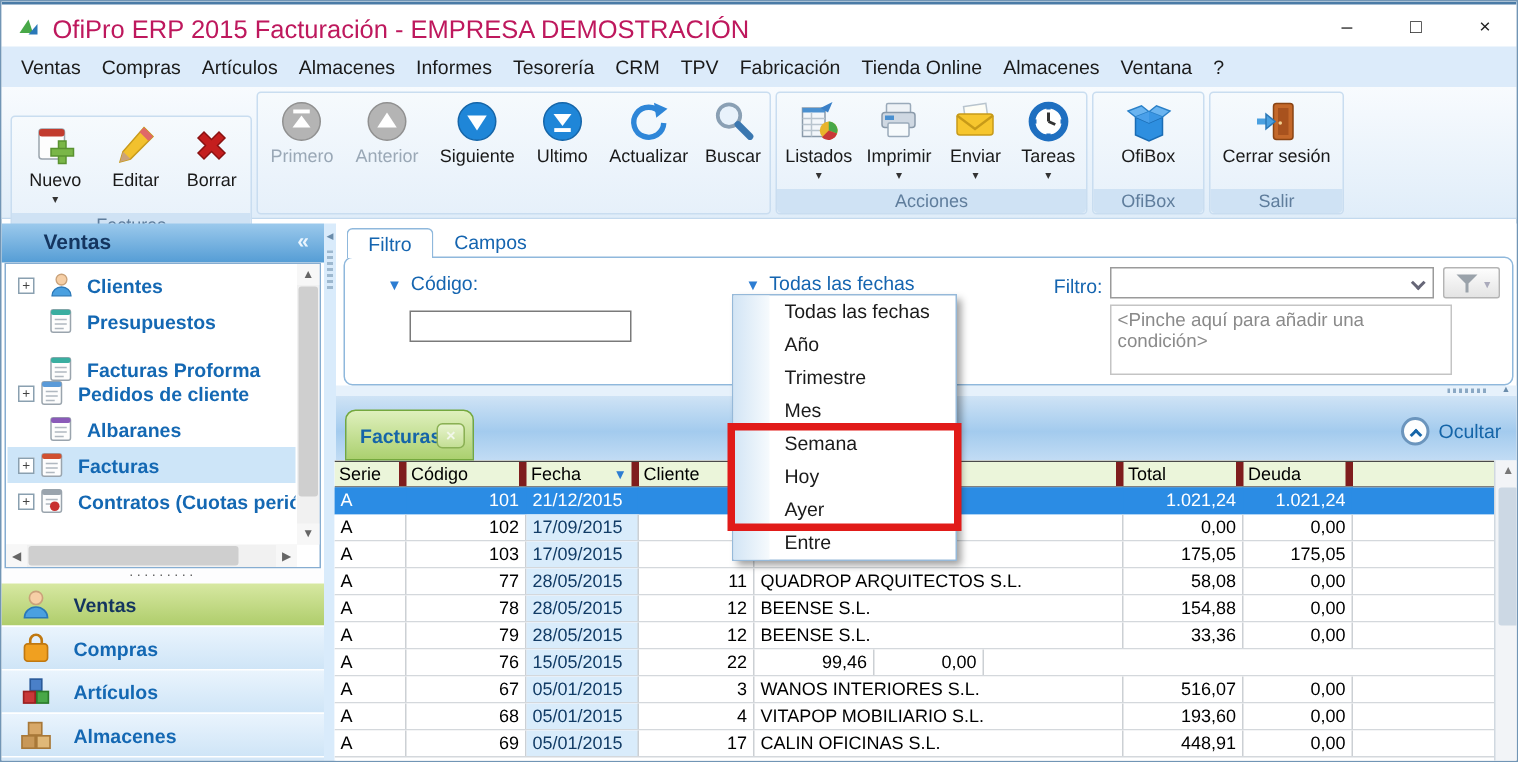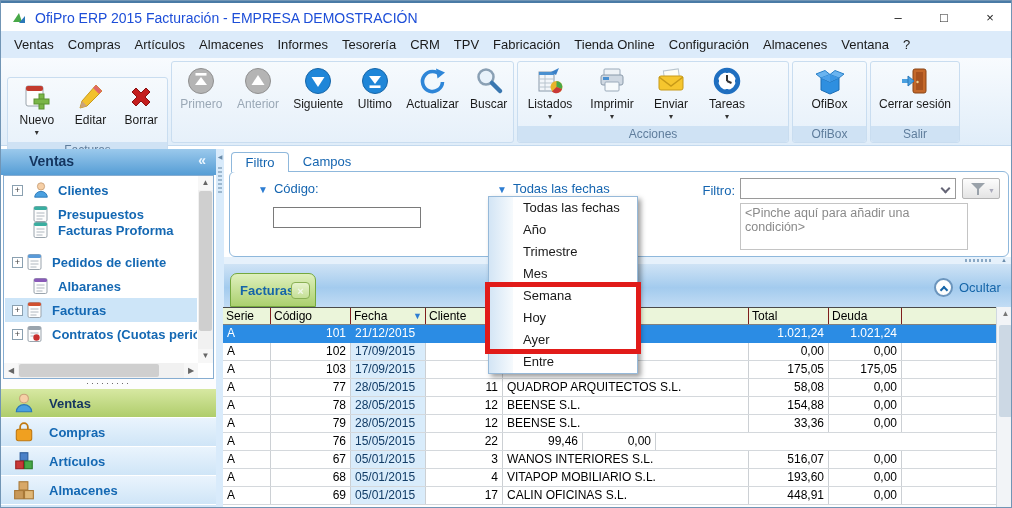--- a/index.html
+++ b/index.html
@@ -1,21 +1,21 @@
 <!DOCTYPE html>
 <html><head>
 <meta charset="utf-8">
 <style>
   html,body{margin:0;padding:0;background:#9db8cf;}
   *{box-sizing:border-box;font-family:"Liberation Sans",sans-serif;}
   .window{position:relative;width:1012px;height:508px;background:#fff;border:1px solid #7195b5;overflow:hidden;}
   
   .titlebar{position:absolute;left:0;top:0;width:100%;height:30px;background:#fff;border-top:2px solid #4a7ba6;}
   .titlebar .logo{position:absolute;left:10px;top:7px;}
-  .titlebar .ttl{position:absolute;left:34px;top:7px;font-size:14px;color:#1d4ed8;}
+  .titlebar .ttl{position:absolute;left:34px;top:7px;font-size:17px;color:#be185d;}
   .wbtn{position:absolute;top:2px;width:34px;height:26px;text-align:center;line-height:26px;font-size:13px;color:#222;}
   
   .menubar{position:absolute;left:0;top:30px;width:100%;height:27px;background:#dcebfa;display:flex;align-items:center;padding-left:6px;}
   .mi{font-size:13px;color:#1a1a1a;padding:0 7px;line-height:27px;}
   
   .toolbar{position:absolute;left:0;top:57px;width:100%;height:88px;background:linear-gradient(#f8fbfe,#e0edf9);border-bottom:1px solid #c3d9ee;}
   .tbgroups{position:absolute;left:6px;top:3px;display:flex;gap:3px;height:82px;}
   .tgroup{position:relative;height:82px;border:1px solid #c9ddf0;border-radius:3px;background:linear-gradient(#f6fafd,#e6f0fa);}
   .tgl{position:absolute;bottom:0;left:0;right:0;height:16px;background:#cfe2f4;color:#5f7d9c;font-size:12px;text-align:center;line-height:16px;border-radius:0 0 3px 3px;}
   .tbrow{display:flex;height:66px;padding:2px 1px 0 1px;}
@@ -71,21 +71,21 @@
   .facttab{position:absolute;left:229px;top:272px;width:86px;height:34px;background:linear-gradient(#dff0bd,#abd06f);border:1px solid #74a83e;border-radius:7px 7px 0 0;z-index:2;}
   .facttab .tl{position:absolute;left:9px;top:9px;font-size:13px;font-weight:700;color:#1565a8;}
   .facttab .cls{position:absolute;right:5px;top:8px;width:19px;height:17px;background:linear-gradient(#e7f3cd,#c4df95);border:1px solid #8ab054;border-radius:4px;text-align:center;line-height:16px;font-size:11px;color:#f2f7ea;font-weight:700;}
   .ocultar{position:absolute;left:933px;top:277px;display:flex;align-items:center;z-index:2;}
   .ocultar .cir{width:19px;height:19px;border-radius:50%;background:#fdfefe;border:2px solid #6b95bd;position:relative;}
   .ocultar .ch{position:absolute;left:5px;top:7px;width:6px;height:6px;border-left:2px solid #1565a8;border-top:2px solid #1565a8;transform:rotate(45deg);}
   .ocultar .ol{margin-left:6px;font-size:13px;color:#1565a8;}
   
   .grid{position:absolute;left:222px;top:306px;width:773px;height:202px;background:#fff;overflow:hidden;font-size:12px;}
   .g-head{display:flex;height:18px;background:#ebf5da;border-top:1px solid #4a4a4a;border-bottom:1px solid #808080;}
-  .g-head .gc{border-right:1px solid #7f1d1d;color:#000;padding:1px 3px;white-space:nowrap;overflow:hidden;}
+  .g-head .gc{border-right:5px solid #7f1d1d;color:#000;padding:1px 3px;white-space:nowrap;overflow:hidden;}
   .g-row{display:flex;height:18px;border-bottom:1px solid #d4d8dc;background:#fff;}
   .g-row .gc{border-right:1px solid #ccd0d4;padding:1px 4px;white-space:nowrap;overflow:hidden;color:#000;}
   .c-serie{width:48px;flex:none;}
   .c-cod{width:80px;flex:none;}
   .c-fecha{width:75px;flex:none;}
   .c-cnum{width:77px;flex:none;}
   .c-cname{width:246px;flex:none;}
   .c-total{width:80px;flex:none;}
   .c-deuda{width:73px;flex:none;}
   .c-fill{width:93px;flex:none;border-right:none!important;}
@@ -126,21 +126,20 @@
     <span class="mi">Ventas</span>
     <span class="mi">Compras</span>
     <span class="mi">Artículos</span>
     <span class="mi">Almacenes</span>
     <span class="mi">Informes</span>
     <span class="mi">Tesorería</span>
     <span class="mi">CRM</span>
     <span class="mi">TPV</span>
     <span class="mi">Fabricación</span>
     <span class="mi">Tienda Online</span>
-    <span class="mi">Configuración</span>
     <span class="mi">Almacenes</span>
     <span class="mi">Ventana</span>
     <span class="mi">?</span>
   </div>
 
   <div class="toolbar">
     <div class="tbgroups">
 
       <div class="tgroup" style="width:161px;margin-top:16px;">
         <div class="tbrow">
@@ -232,21 +231,21 @@
                 <svg width="30" height="30" viewBox="0 0 30 30">
                   <circle cx="12" cy="11" r="7.5" fill="#e8f2fb" stroke="#8aa0b4" stroke-width="2.5"></circle>
                   <line x1="18" y1="17" x2="26" y2="25" stroke="#3a77b0" stroke-width="4.5" stroke-linecap="round"></line>
                 </svg>
               </span>
             <span class="lbl">Buscar</span>
           </div>
         </div>
       </div>
 
-      <div class="tgroup" style="width:272px;">
+      <div class="tgroup" style="width:208px;">
         <div class="tbrow">
           <div class="tbtn" style="width:62px;">
             <span>
                 <svg width="30" height="30" viewBox="0 0 30 30">
                   <rect x="4" y="6" width="15" height="19" fill="#f2f6fa" stroke="#8a9aaa"></rect>
                   <rect x="4" y="6" width="15" height="3" fill="#4a90d0"></rect>
                   <path d="M4 13 h15 M4 17 h15 M4 21 h15 M10 9 v16" stroke="#b8c4ce" stroke-width="1" fill="none"></path>
                   <polygon points="16,6 24,2 21,9" fill="#3a80c8"></polygon>
                   <circle cx="21.5" cy="21" r="6" fill="#e8b42a"></circle>
                   <path d="M21.5 21 L21.5 15 A6 6 0 0 1 27 23 Z" fill="#48a848"></path>
@@ -356,21 +355,21 @@
       <span class="sp"></span>
       <span class="ticon">
           <svg width="18" height="18" viewBox="0 0 18 18">
             <rect x="2" y="1.5" width="13" height="15" rx="1.5" fill="#fdfdfd" stroke="#9aa4ad"></rect>
             <rect x="2" y="1.5" width="13" height="3.5" rx="1.5" fill="#3aaea0"></rect>
             <path d="M4.5 8 h8 M4.5 11 h8 M4.5 14 h6" stroke="#b0b8c0" fill="none"></path>
           </svg>
         </span>
       <span class="tl">Presupuestos</span>
     </div>
-    <div class="trow" style="top:42px;">
+    <div class="trow" style="top:58px;">
       <span class="sp"></span>
       <span class="ticon">
           <svg width="18" height="18" viewBox="0 0 18 18">
             <rect x="2" y="1.5" width="13" height="15" rx="1.5" fill="#fdfdfd" stroke="#9aa4ad"></rect>
             <rect x="2" y="1.5" width="13" height="3.5" rx="1.5" fill="#3aaea0"></rect>
             <path d="M4.5 8 h8 M4.5 11 h8 M4.5 14 h6" stroke="#b0b8c0" fill="none"></path>
           </svg>
         </span>
       <span class="tl">Facturas Proforma</span>
     </div>

